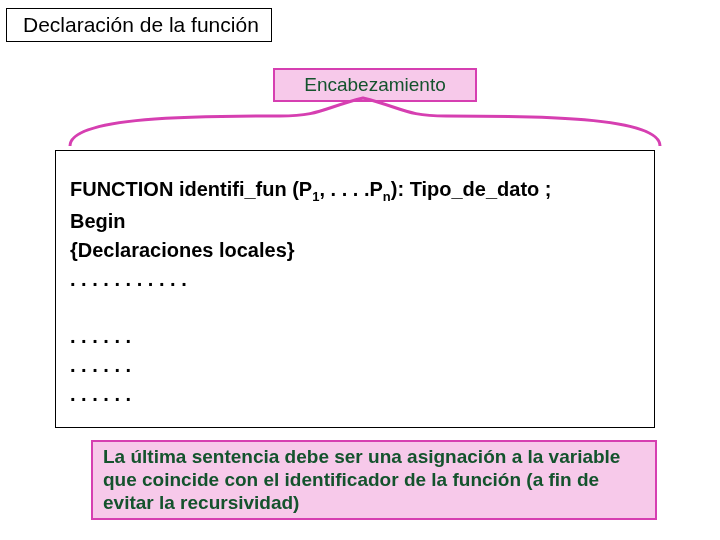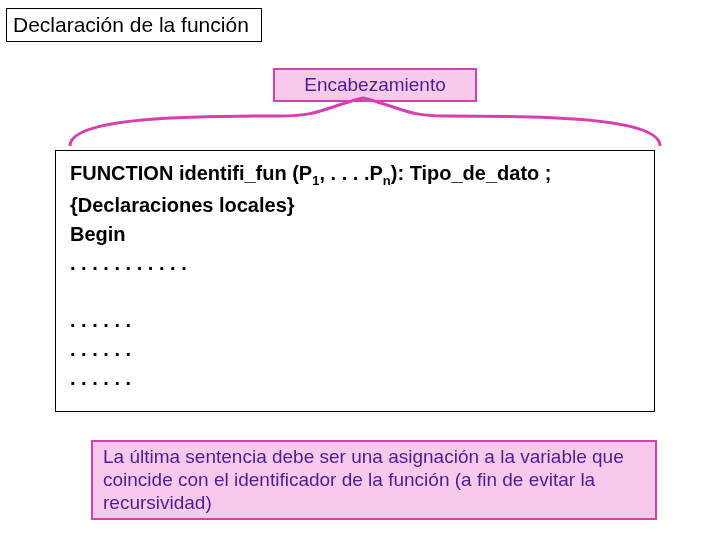--- a/index.html
+++ b/index.html
@@ -11,65 +11,66 @@
     background: #fff;
     position: relative;
     overflow: hidden;
     color: #000;
   }
   .title-box {
     position: absolute;
     left: 6px;
     top: 8px;
     border: 1px solid #000;
-    padding: 4px 12px 4px 6px;
+    padding: 4px 12px 4px 16px;
     font-size: 21px;
     line-height: 1.15;
   }
   .label-box {
     position: absolute;
     border: 2px solid #d63fb1;
     background: #f7c9ea;
     padding: 4px 10px;
     font-size: 19px;
-    color: #4c1d95;
+    color: #14532d;
   }
   .label-encabez {
     left: 273px;
     top: 68px;
     width: 180px;
     text-align: center;
   }
   .label-params {
     left: 390px;
     top: 244px;
     width: 205px;
     line-height: 1.18;
   }
   .label-assign {
     left: 91px;
     top: 440px;
     width: 542px;
     line-height: 1.2;
     z-index: 5;
+    font-weight: bold;
   }
   svg.overlay {
     position: absolute;
     left: 0;
     top: 0;
     width: 720px;
     height: 540px;
     pointer-events: none;
   }
   .code-block {
     position: absolute;
     left: 55px;
     top: 150px;
     border: 1px solid #000;
-    padding: 8px 14px 18px 14px;
+    padding: 24px 14px 18px 14px;
     font-size: 20px;
     line-height: 1.45;
     width: 570px;
     background: #fff;
     z-index: 1;
   }
   .code-line { white-space: nowrap; }
   .bold { font-weight: bold; }
   sub { font-size: 0.65em; vertical-align: sub; }
 </style>
@@ -79,22 +80,22 @@
 <div class="title-box">
   <span>Declaración de la función</span>
 </div>
 
 <div class="label-box label-encabez">
   <span>Encabezamiento</span>
 </div>
 
 <div class="code-block">
   <div class="code-line bold"><span>FUNCTION </span><span>identifi_fun</span><span> (P</span><sub>1</sub><span>, . . . .P</span><sub>n</sub><span>): Tipo_de_dato ;</span></div>
+  <div class="code-line bold">Begin</div>
   <div class="code-line bold">{Declaraciones locales}</div>
-  <div class="code-line bold">Begin</div>
   <div class="code-line bold">. . . . . . . . . . .</div>
   <div class="code-line" style="height:28px;"></div>
   <div class="code-line bold">. . . . . .</div>
   <div class="code-line bold">. . . . . .</div>
   <div class="code-line bold">. . . . . .</div>
 </div>
 
 <div class="label-box label-params">
   <span>Lista de parámetros formales</span>
 </div>

